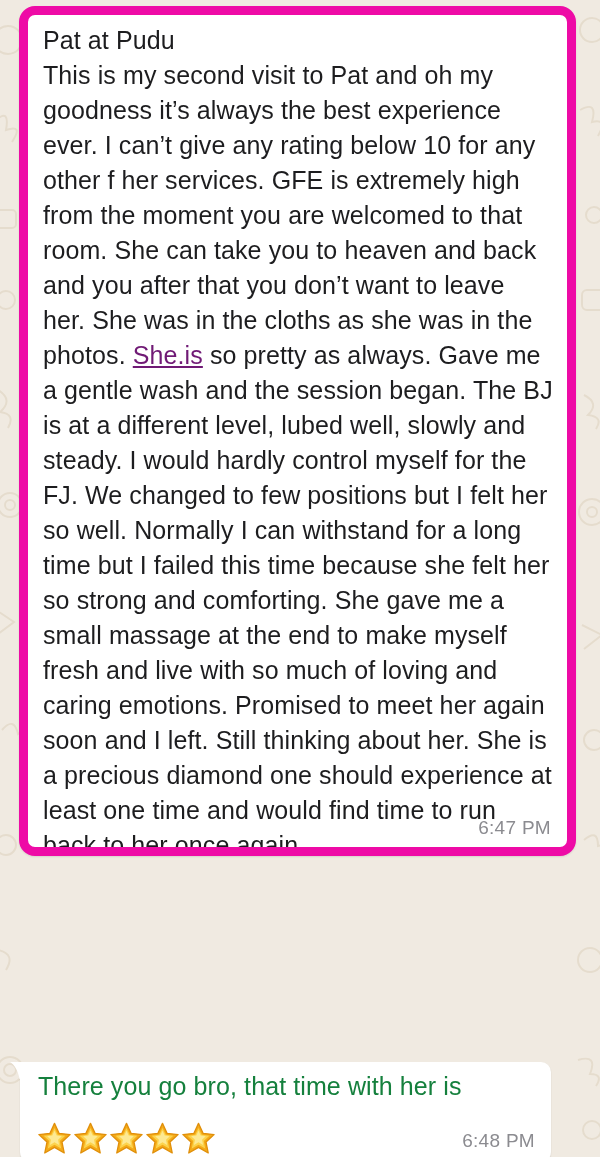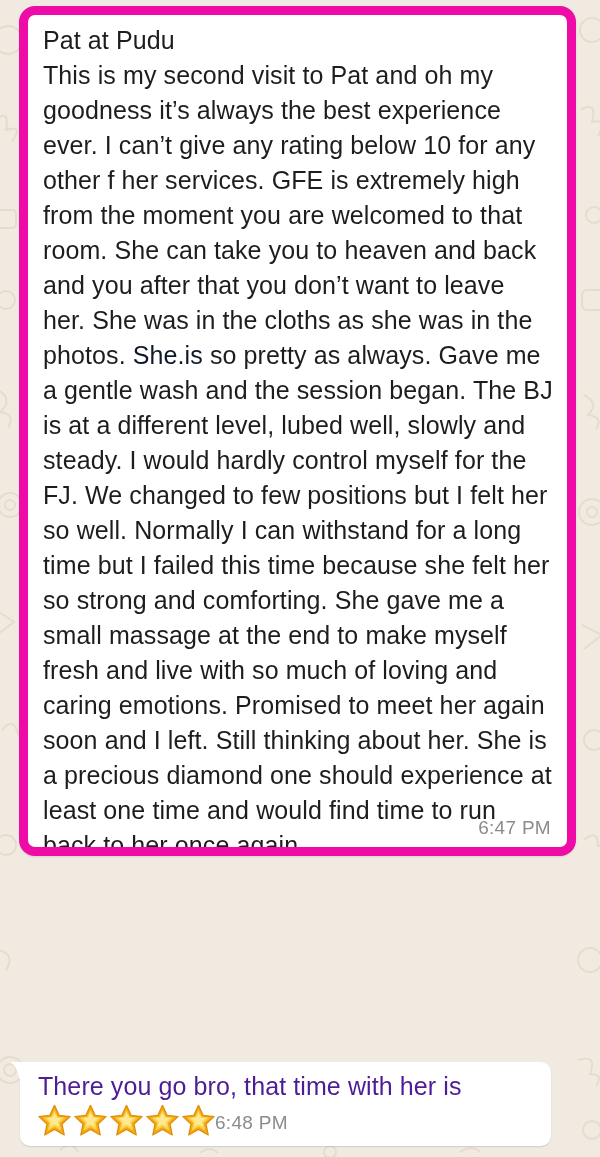--- a/index.html
+++ b/index.html
@@ -29,21 +29,22 @@
   }
   .msg-text{
     padding:8px 14px 0 15px;
     font-size:25px;
     line-height:35px;
     color:#1d1d1f;
     letter-spacing:.1px;
   }
   .msg-title{ display:block; }
   .msg-link{
-    color:#0f172a;
+    color:#701a75;
+    text-decoration:underline;
     cursor:pointer;
   }
   .msg-time{
     position:absolute; right:16px; bottom:8px;
     font-size:19px; color:#8b8b90;
     letter-spacing:.3px;
   }
 
   
   .bubble-reply{
@@ -53,26 +54,26 @@
     border-radius:10px;
     border-top-left-radius:0;
     box-shadow:0 1px 1.5px rgba(0,0,0,.13);
     padding:8px 16px 7px 18px;
   }
   .bubble-tail{
     position:absolute; left:-10px; top:0;
     width:11px; height:17px;
   }
   .reply-text{
-    font-size:25px; line-height:33px; color:#4c1d95;
+    font-size:25px; line-height:33px; color:#15803d;
     letter-spacing:.1px;
   }
   .reply-bottom{
-    display:flex; align-items:flex-end; justify-content:flex-start;
-    margin-top:1px;
+    display:flex; align-items:flex-end; justify-content:space-between;
+    margin-top:19px;
   }
   .stars{ display:flex; gap:3px; }
   .stars svg{ display:block; }
   .reply-time{
     font-size:19px; color:#8b8b90; letter-spacing:.3px;
     padding-bottom:3px;
   }
 </style>
 </head>
 <body>

